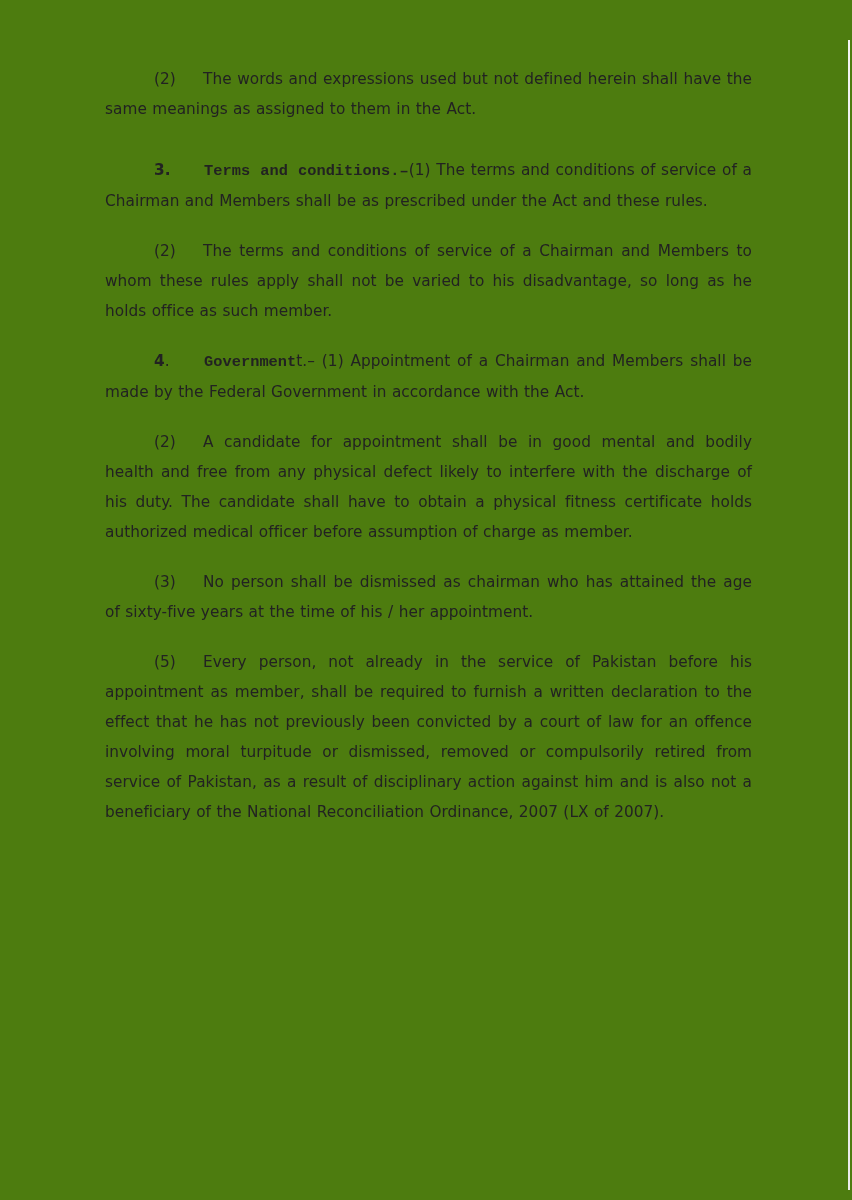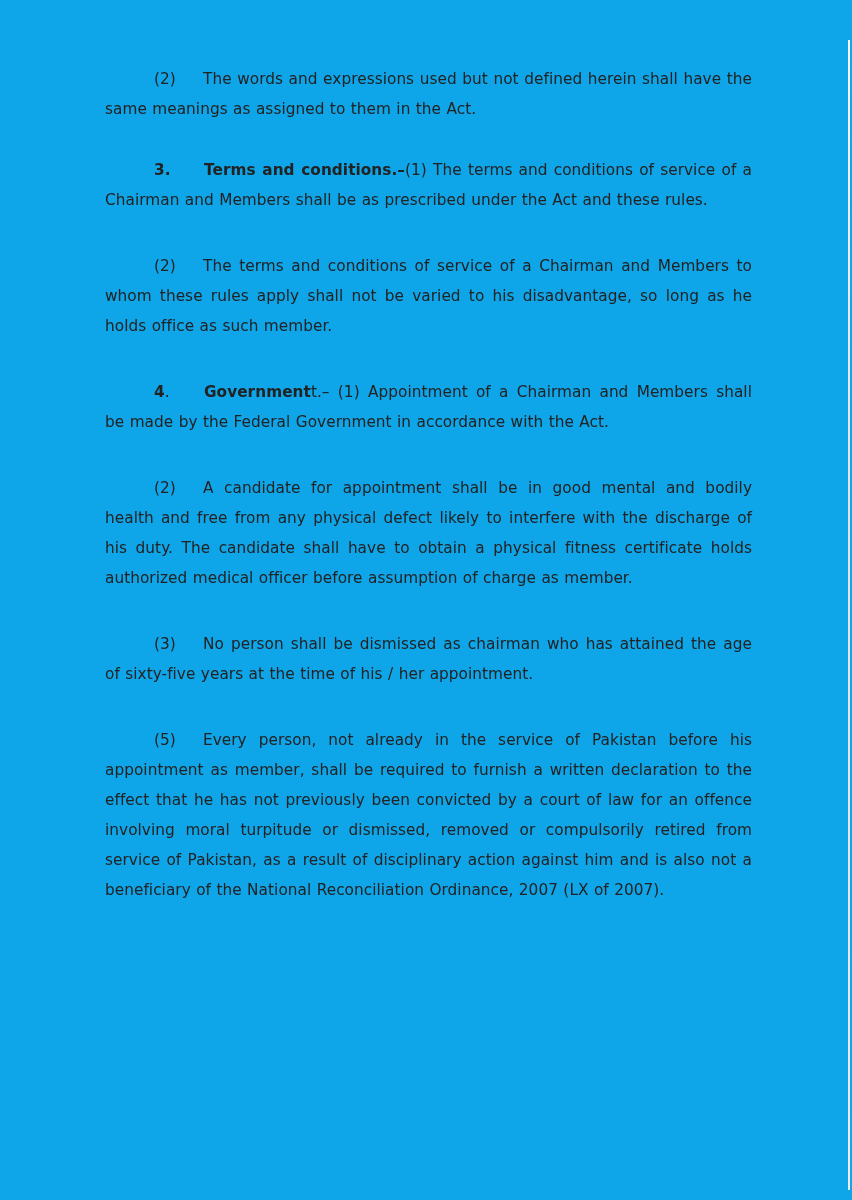--- a/index.html
+++ b/index.html
@@ -13,21 +13,21 @@
     position: relative;
     overflow: hidden;
     font-family: "DejaVu Sans", sans-serif;
     color: #222222;
   }
   .page {
     position: absolute;
     left: 0; top: 0;
     width: 852px;
     height: 1200px;
-    background: #0ea5e9;
+    background: #4d7c0f;
   }
   .edge-right {
     position: absolute;
     right: 2px; top: 40px;
     width: 2px; height: 1150px;
     background: linear-gradient(to bottom, #f4f4f4, #e2e2e2 40%, #e6e6e6 80%, #ececec);
   }
   .content {
     position: absolute;
     left: 105px;
@@ -50,22 +50,22 @@
     min-width: 49px;
     text-indent: 0;
   }
   .sec-num {
     display: inline-block;
     width: 50px;
     font-weight: bold;
     text-indent: 0;
   }
   .sec-num .dot-regular { font-weight: normal; }
-  .bold { font-weight: bold; }
-  .gap-2 { margin-top: 36px; }
+  .bold { font-weight: bold; font-family: Liberation Mono, monospace; }
+  .gap-2 { margin-top: 20px; }
 </style>
 </head>
 <body>
 
 <div class="page">
   <div class="edge-right"></div>
 
   <div class="content">
 
     <p class="para indent">

